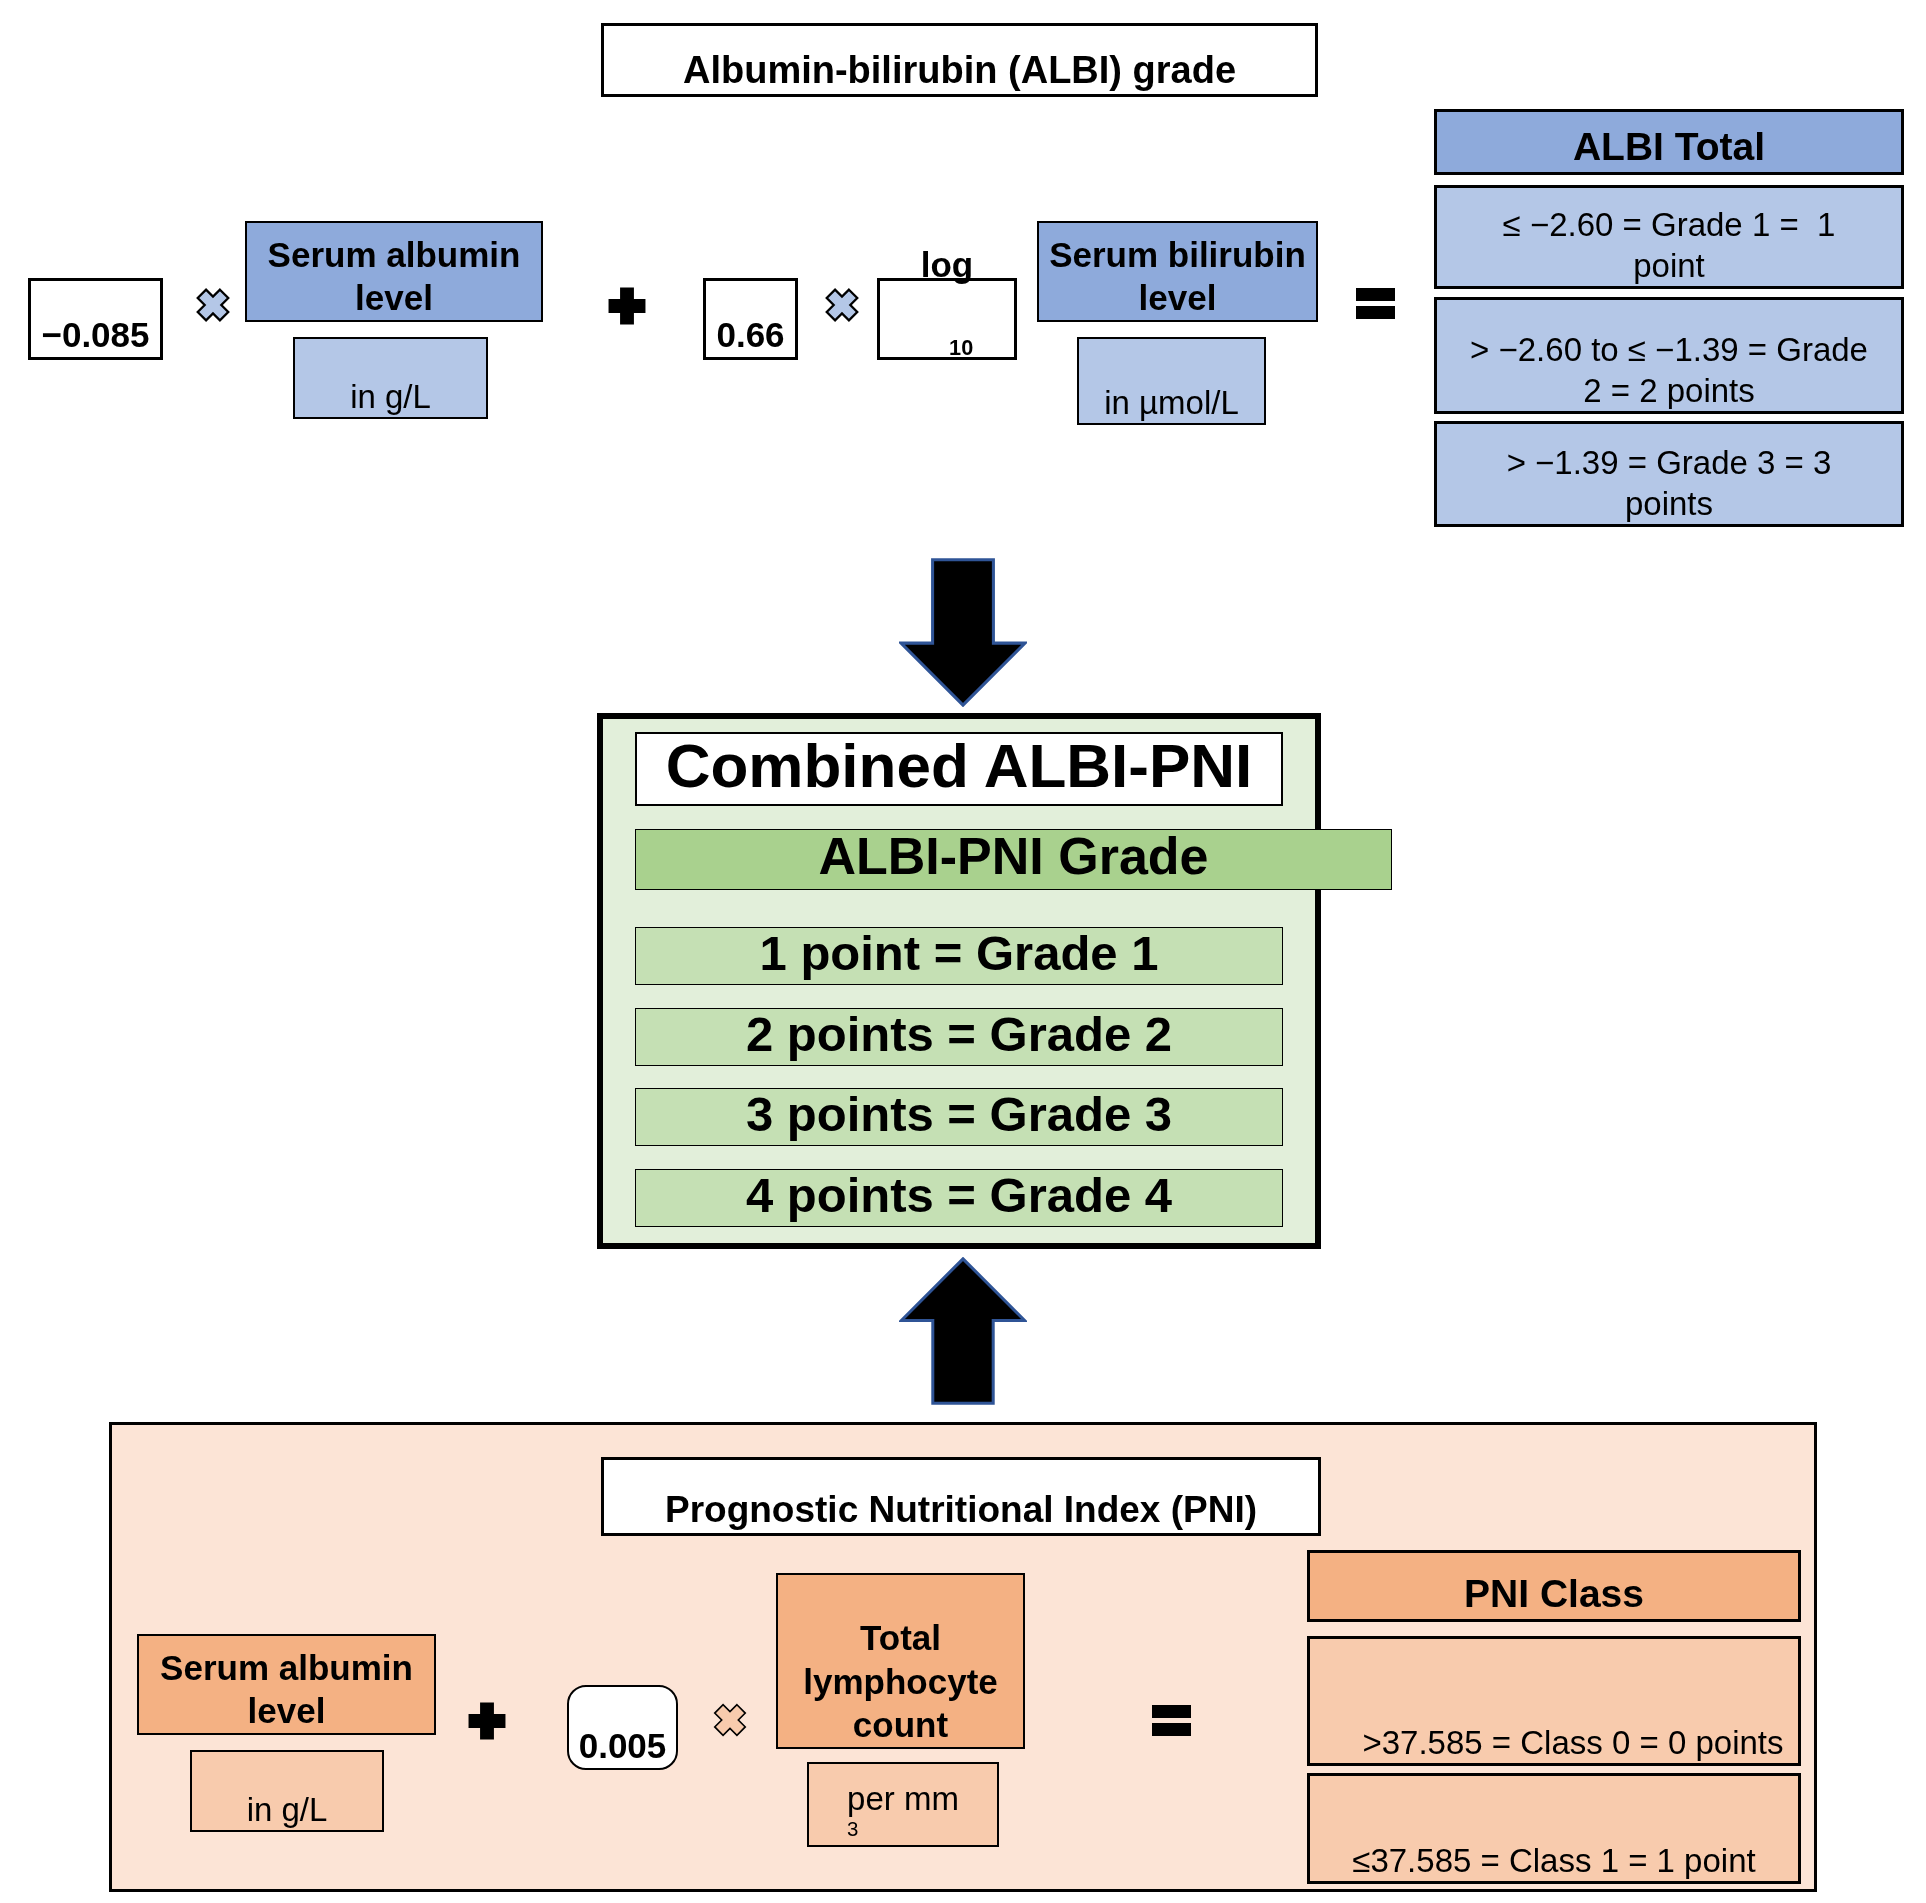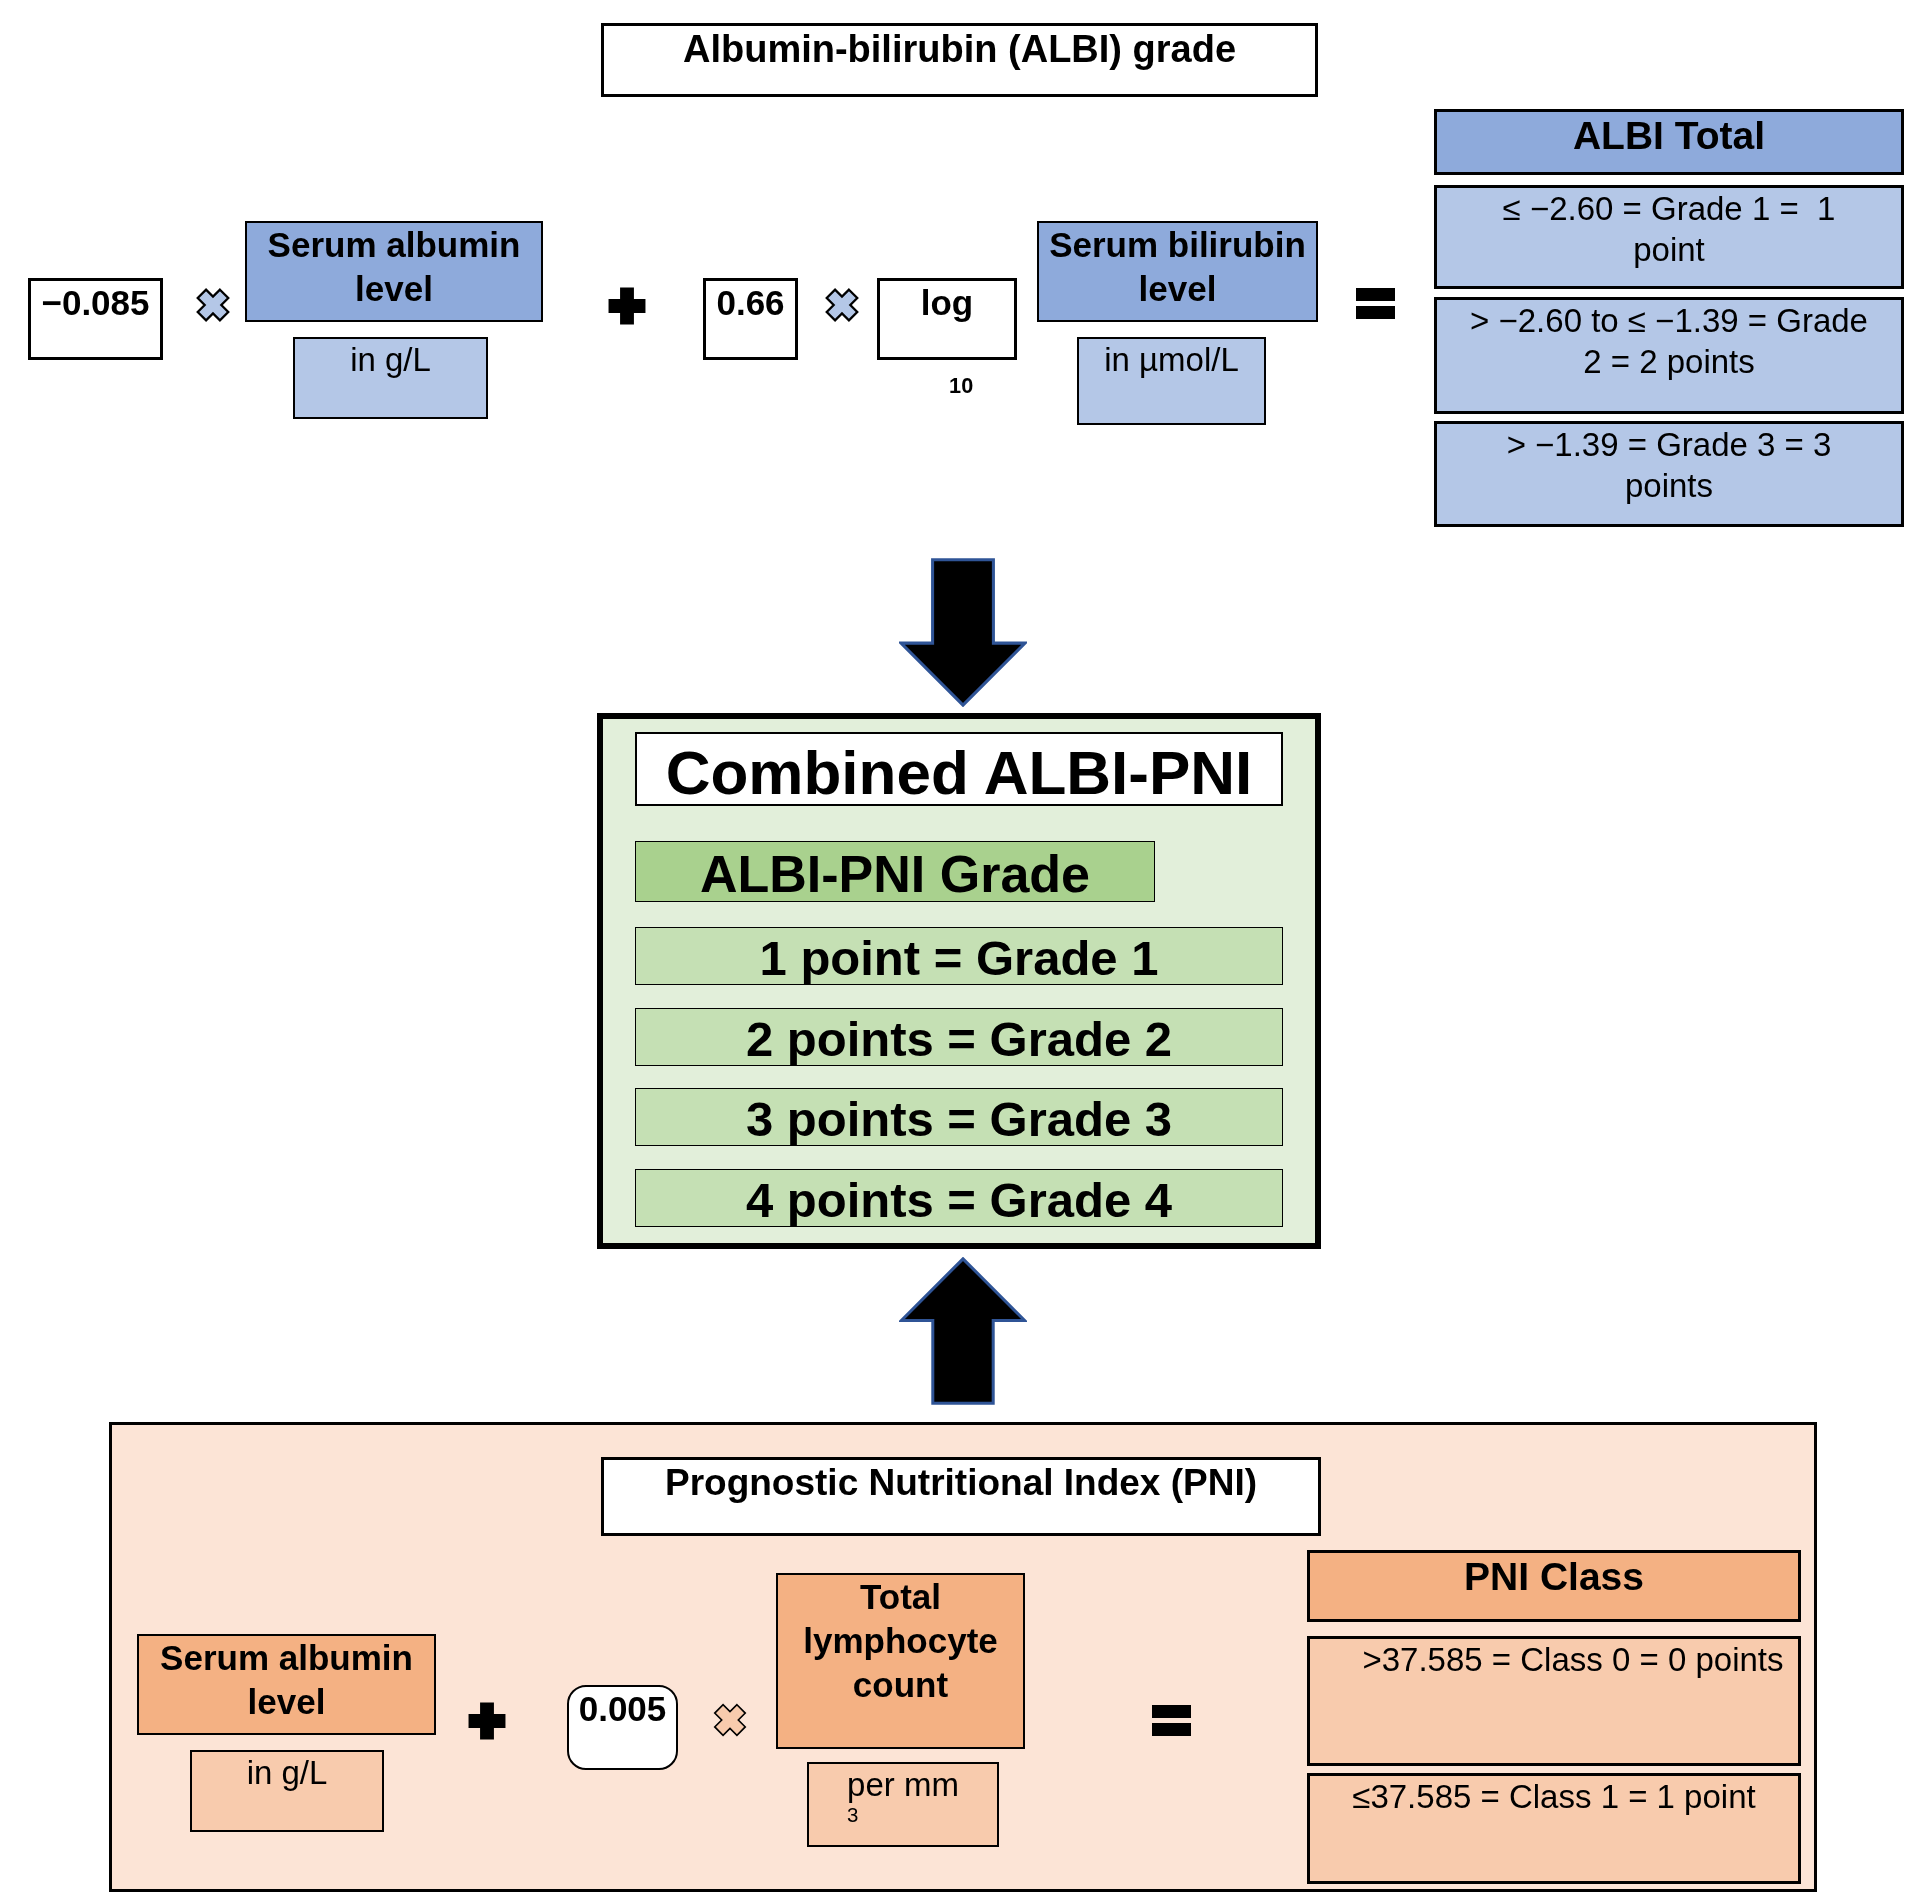--- a/index.html
+++ b/index.html
@@ -1,19 +1,19 @@
 <!DOCTYPE html>
 <html style="font-size:9.8px"><head>
 <meta charset="utf-8">
 <style>
   html,body{margin:0;padding:0;background:#fff;}
   body{font-family:"Liberation Sans",sans-serif;color:#000;}
   #canvas{position:relative;width:1926px;height:1904px;background:#fff;overflow:hidden;}
   .box{position:absolute;box-sizing:border-box;display:flex;flex-direction:column;
-       align-items:center;justify-content:flex-start;text-align:center;
+       align-items:center;justify-content:flex-end;text-align:center;
        background:#fff;border:2.4px solid #000;line-height:1.25;}
   .b3{border-width:1.8px}.b5{border-width:3.1px}.b6{border-width:3.7px}.b10{border-width:6.1px}
   .bold{font-weight:bold}
   .blue-d{background:#8EAADB}
   .blue-l{background:#B4C7E7}
   .green-bg{background:#E2EFDA}
   .green-h{background:#A9D18E}
   .green-r{background:#C5E0B4}
   .or-bg{background:#FCE4D6}
   .or-d{background:#F4B183}
@@ -112,21 +112,21 @@
   <svg class="icon" style="left:899px;top:558px;" width="128" height="149" viewBox="0 0 210 245">
     <polygon points="55,3 155,3 155,140 207,140 105,242 3,140 55,140" fill="#000" stroke="#2F5496" stroke-width="5"></polygon>
   </svg>
 
   <div class="box b10 green-bg" style="left:597px;top:713px;width:724px;height:536px;justify-content:flex-start;"></div>
 
   <div class="box bold f102" style="left:635px;top:732px;width:648px;height:74px;">
     <span>Combined ALBI-PNI</span>
   </div>
 
-  <div class="box b3 bold f86 green-h" style="left:635px;top:829px;width:520px;height:61px;margin-top:12px;">
+  <div class="box b3 bold f86 green-h" style="left:635px;top:829px;width:757px;height:61px;">
     <span>ALBI-PNI Grade</span>
   </div>
 
   <div class="box b3 bold f80 green-r" style="left:635px;top:927px;width:648px;height:58px;">
     <span>1 point = Grade 1</span>
   </div>
   <div class="box b3 bold f80 green-r" style="left:635px;top:1008px;width:648px;height:58px;">
     <span>2 points = Grade 2</span>
   </div>
   <div class="box b3 bold f80 green-r" style="left:635px;top:1088px;width:648px;height:58px;">

